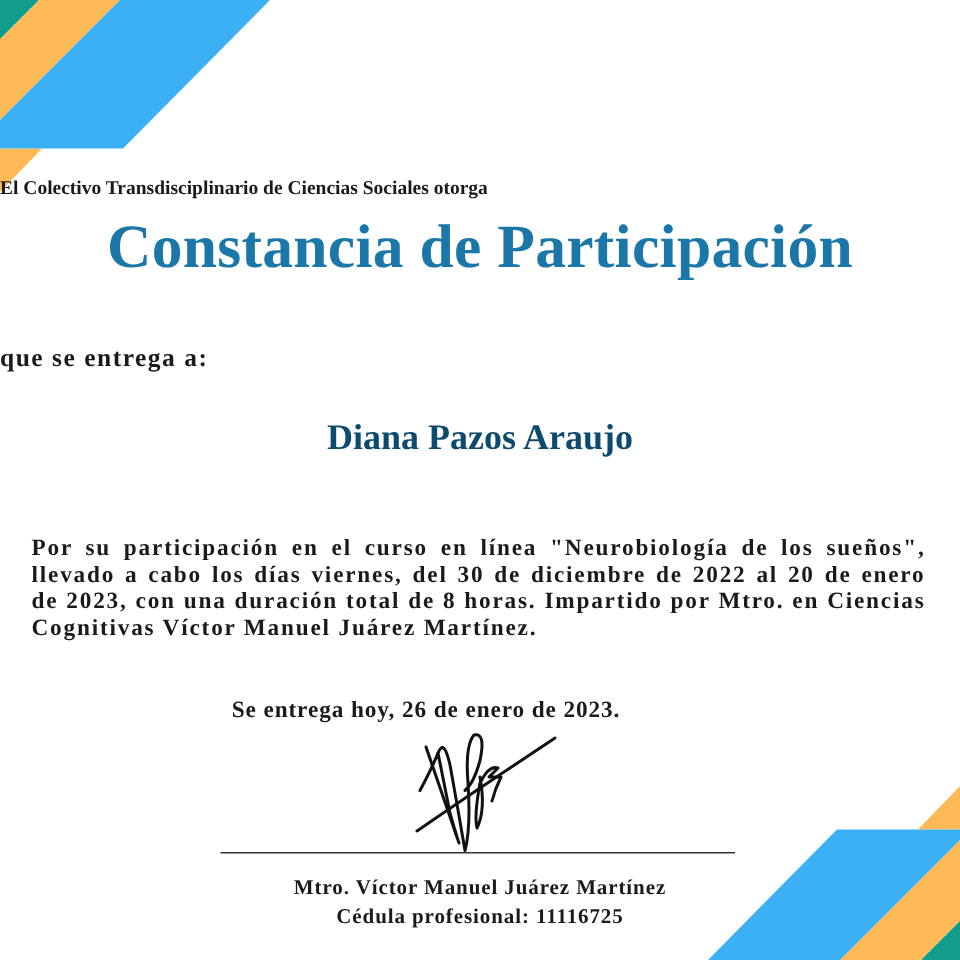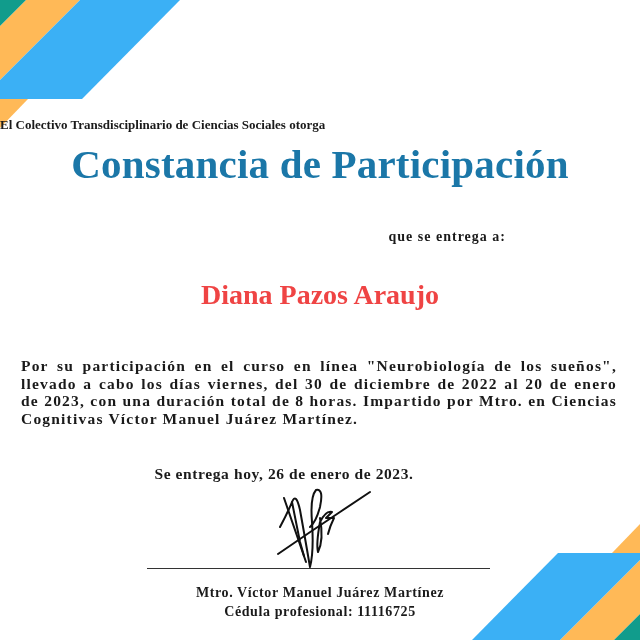--- a/index.html
+++ b/index.html
@@ -16,27 +16,27 @@
     font-family: "Liberation Serif", serif;
   }
   .title {
     position: absolute; left: 0; width: 640px; top: 140px;
     text-align: center; font-size: 41px; font-weight: bold;
     font-family: "Liberation Serif", serif;
     color: #1b77a8; letter-spacing: 0.2px;
   }
   .presented {
     position: absolute; left: 0; width: 506px; top: 229px;
-    text-align: right; font-size: 14px; font-weight: bold;
+    text-align: left; font-size: 17px; font-weight: bold;
     letter-spacing: 1px; font-family: "Liberation Serif", serif;
   }
   .recipient {
     position: absolute; left: 0; width: 640px; top: 279px;
-    text-align: center; font-size: 28px; font-weight: bold;
-    color: #ef4444; font-family: "Liberation Serif", serif;
+    text-align: center; font-size: 24px; font-weight: bold;
+    color: #0c4a6e; font-family: "Liberation Serif", serif;
   }
   .body-text {
     position: absolute; left: 21px; width: 596px; top: 345px;
     font-size: 15.5px; font-weight: bold; line-height: 17.5px;
     text-align: justify; letter-spacing: 1.2px;
     font-family: "Liberation Serif", serif;
     margin-top: 12px;
   }
   .issued-date {
     position: absolute; left: 0; width: 568px; top: 465px;

